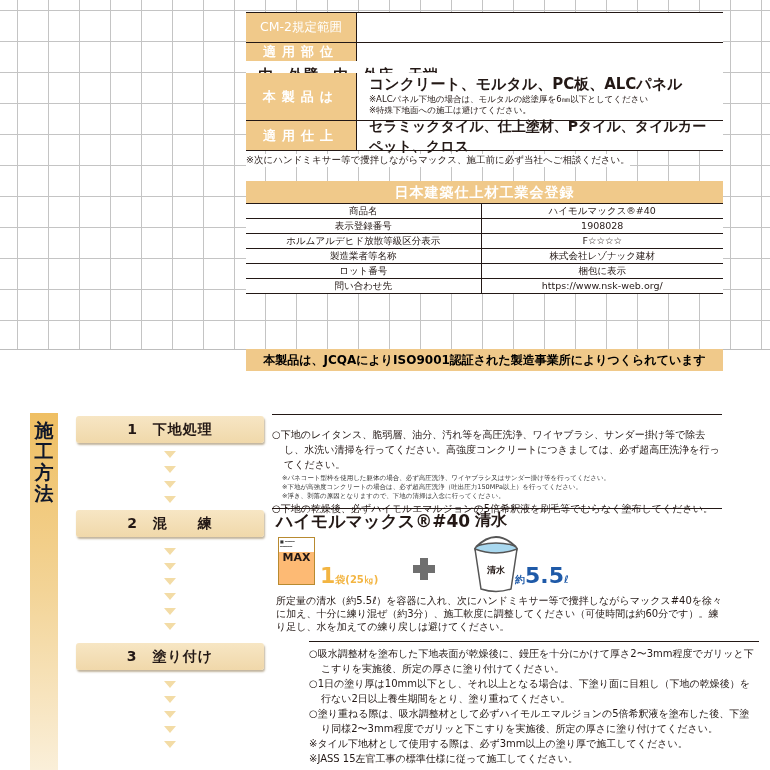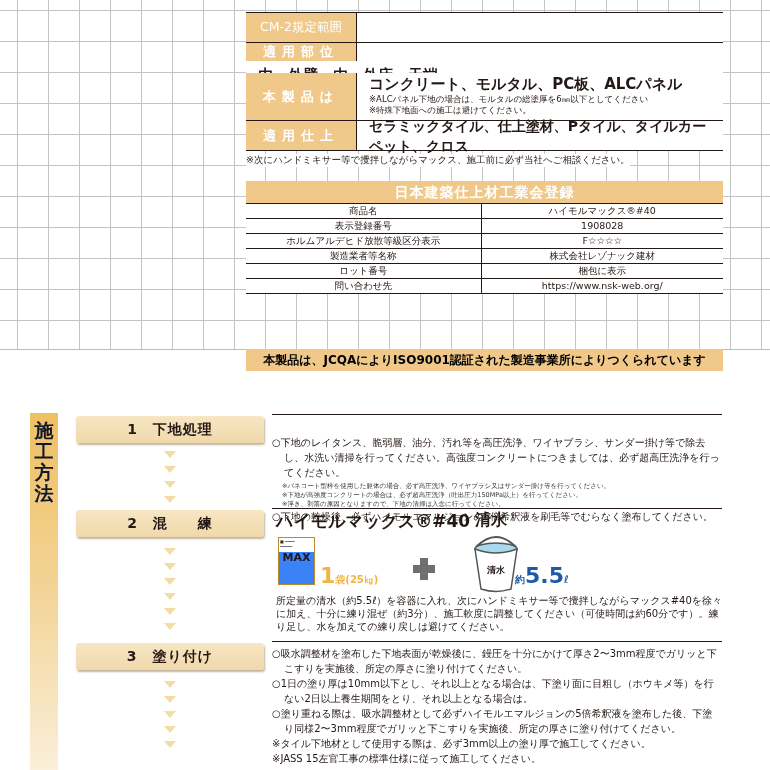--- a/index.html
+++ b/index.html
@@ -64,21 +64,21 @@
   .arrow {
     width: 0; height: 0; border-left: 6px solid transparent; border-right: 6px solid transparent;
     border-top: 7px solid #f3dca6; margin: 0 auto 8px auto;
   }
   .step-body { position: absolute; left: 272px; width: 450px; border-top: 1.5px solid #231815; }
   .circ { font-size: 10px; line-height: 15px; padding-left: 12px; text-indent: -12px; }
   .small { font-size: 6.5px; line-height: 9px; padding-left: 10px; color: #333; }
   .prod-title { position: absolute; left: 276px; top: 510px; font-size: 17px; font-weight: bold; }
   .water-title { position: absolute; left: 475px; top: 510px; font-size: 16px; font-weight: bold; }
   .bag {
-    position: absolute; left: 278px; top: 537px; width: 37px; height: 48px; background: #3b82f6;
+    position: absolute; left: 278px; top: 537px; width: 37px; height: 48px; background: #fdba74;
     border: 1px solid #b88a30;
   }
   .bag .top { background: #fff; height: 14px; font-size: 4px; padding: 1px; color:#333; }
   .bag .max { font-size: 11px; font-weight: bold; text-align: center; color: #231815; line-height: 12px; }
   .bag-qty { position: absolute; left: 320px; top: 563px; color: #f3b542; font-weight: bold; }
   .bag-qty .big { font-size: 22px; }
   .bag-qty .sm { font-size: 10px; }
   .plus { position: absolute; left: 413px; top: 558px; width: 22px; height: 22px; }
   .plus::before { content:""; position:absolute; left:7px; top:0; width:8px; height:22px; background:#6f6f6f; }
   .plus::after { content:""; position:absolute; left:0; top:7px; width:22px; height:8px; background:#6f6f6f; }
@@ -158,21 +158,21 @@
 <div class="method-title">施工方法</div>
 
 <div class="step" style="top:416px;">1　下地処理</div>
 <div class="arrows" style="top:451px;">
   <div class="arrow"></div>
   <div class="arrow"></div>
   <div class="arrow"></div>
   <div class="arrow"></div>
 </div>
 <div class="step-body" style="top:414px;">
-  <div class="circ" style="margin-top:20px;">○下地のレイタンス、脆弱層、油分、汚れ等を高圧洗浄、ワイヤブラシ、サンダー掛け等で除去し、水洗い清掃を行ってください。高強度コンクリートにつきましては、必ず超高圧洗浄を行ってください。</div>
+  <div class="circ" style="margin-top:12px;">○下地のレイタンス、脆弱層、油分、汚れ等を高圧洗浄、ワイヤブラシ、サンダー掛け等で除去し、水洗い清掃を行ってください。高強度コンクリートにつきましては、必ず超高圧洗浄を行ってください。</div>
   <div class="small" style="margin-top:2px;">※パネコート型枠を使用した躯体の場合、必ず高圧洗浄、ワイヤブラシ又はサンダー掛け等を行ってください。</div>
   <div class="small">※下地が高強度コンクリートの場合は、必ず超高圧洗浄（吐出圧力150MPa以上）を行ってください。</div>
   <div class="small">※浮き、剥落の原因となりますので、下地の清掃は入念に行ってください。</div>
   <div class="circ">○下地の乾燥後、必ずハイモルエマルジョンの5倍希釈液を刷毛等でむらなく塗布してください。</div>
 </div>
 
 <div class="step" style="top:510px;">2　混　　練</div>
 <div class="arrows" style="top:548px;">
   <div class="arrow"></div>
   <div class="arrow"></div>
@@ -204,19 +204,19 @@
 <div class="mix-text">所定量の清水（約5.5ℓ）を容器に入れ、次にハンドミキサー等で攪拌しながらマックス#40を徐々に加え、十分に練り混ぜ（約3分）、施工軟度に調整してください（可使時間は約60分です）。練り足し、水を加えての練り戻しは避けてください。</div>
 
 <div class="step" style="top:643px;">3　塗り付け</div>
 <div class="arrows" style="top:681px;">
   <div class="arrow"></div>
   <div class="arrow"></div>
   <div class="arrow"></div>
   <div class="arrow"></div>
   <div class="arrow"></div>
 </div>
-<div class="step-body" style="top:641px;">
+<div class="step-body" style="top:641px;margin-left:37px;">
   <div class="circ" style="margin-top:4px;">○吸水調整材を塗布した下地表面が乾燥後に、鏝圧を十分にかけて厚さ2〜3mm程度でガリッと下こすりを実施後、所定の厚さに塗り付けてください。</div>
-  <div class="circ">○1日の塗り厚は10mm以下とし、それ以上となる場合は、下塗り面に目粗し（ホウキメ等）を行ない2日以上養生期間をとり、それ以上となる場合は。</div>
+  <div class="circ">○1日の塗り厚は10mm以下とし、それ以上となる場合は、下塗り面に目粗し（下地の乾燥後）を行ない2日以上養生期間をとり、塗り重ねてください。</div>
   <div class="circ">○塗り重ねる際は、吸水調整材として必ずハイモルエマルジョンの5倍希釈液を塗布した後、下塗り同様2〜3mm程度でガリッと下こすりを実施後、所定の厚さに塗り付けてください。</div>
   <div class="circ">※タイル下地材として使用する際は、必ず3mm以上の塗り厚で施工してください。</div>
   <div class="circ">※JASS 15左官工事の標準仕様に従って施工してください。</div>
 </div>
 
 </body></html>

